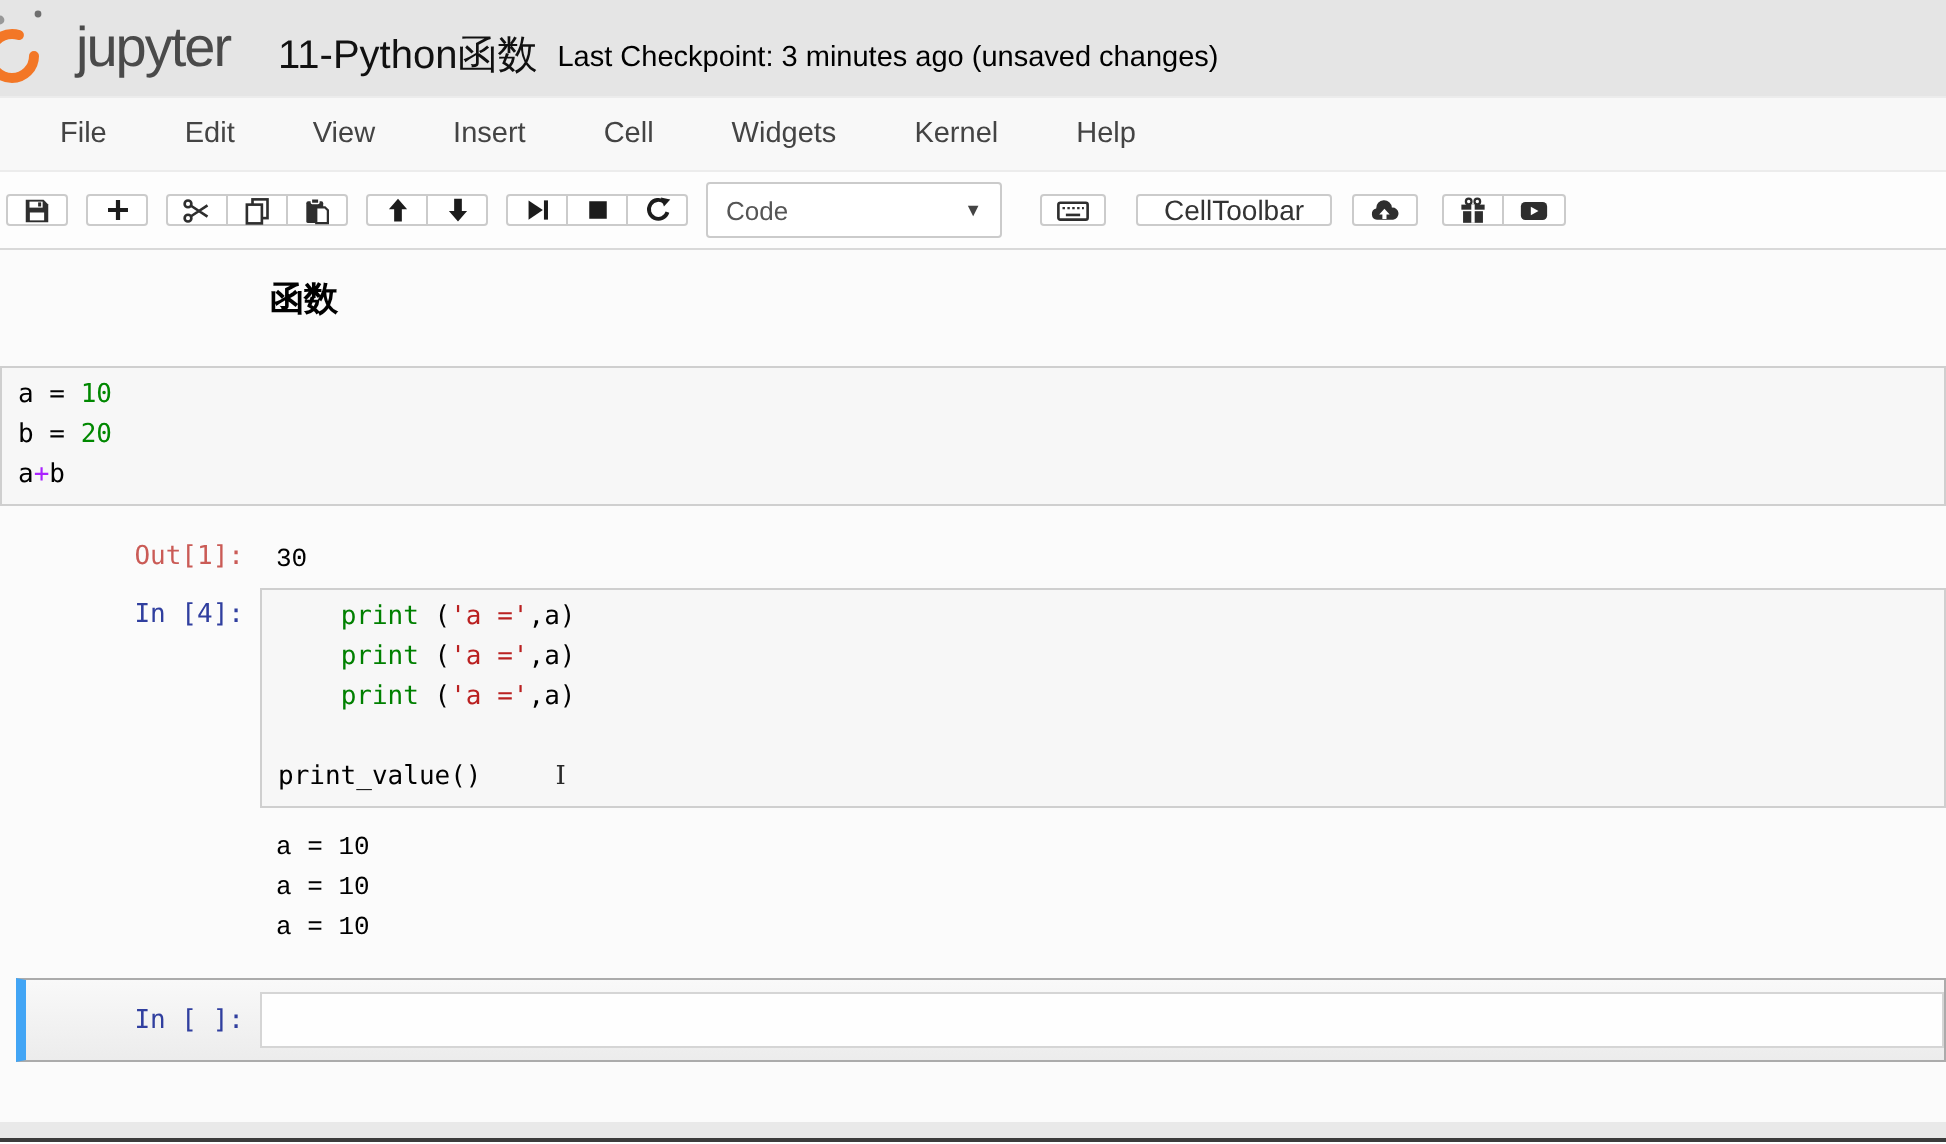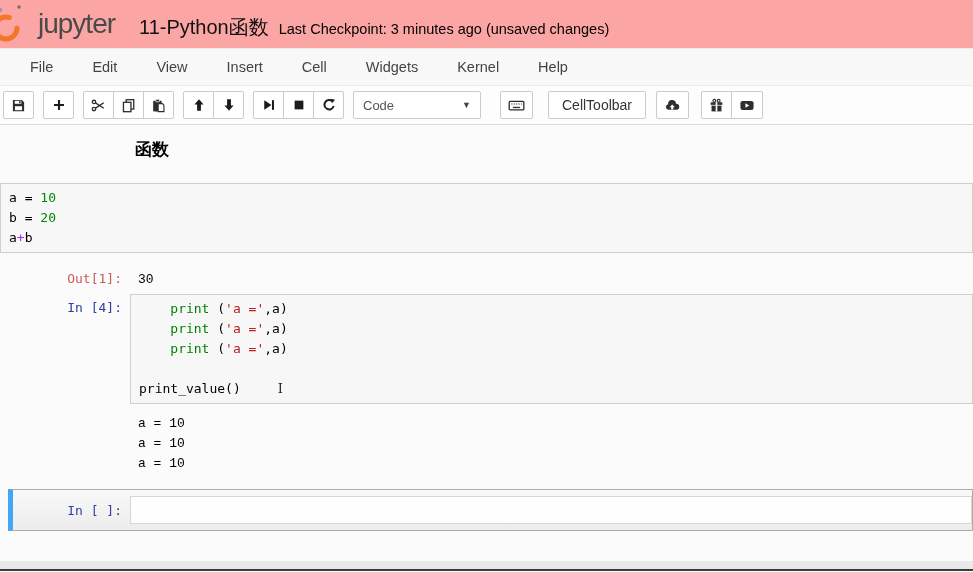--- a/index.html
+++ b/index.html
@@ -4,47 +4,47 @@
 <style>
   * { box-sizing: border-box; }
   html,body { margin:0; padding:0; }
   body {
     width:973px; height:572px; overflow:hidden; position:relative;
     background:#fff; font-family:"Liberation Sans", sans-serif;
     -webkit-font-smoothing:antialiased;
   }
 
   
-  .nb-header { height:48px; display:flex; align-items:center; background:#fca5a5; white-space:nowrap; }
+  .nb-header { height:48px; display:flex; align-items:center; background:#e5e5e5; white-space:nowrap; }
   .logo { display:flex; align-items:center; margin-left:-8px; cursor:pointer; }
   .logo-text { font-size:28px; color:#4a4a4a; letter-spacing:-1px; margin-left:0px; font-weight:normal; }
   .nb-title { font-size:20px; color:#111; margin-left:24px; margin-top:6px; cursor:pointer; }
   .nb-checkpoint { font-size:14.5px; color:#000; margin-left:10px; margin-top:9px; }
 
   
   .menubar {
     height:38px; background:#f8f8f8; border-top:1px solid #ececec; border-bottom:1px solid #ececec;
     display:flex; align-items:center; padding-left:17px;
   }
   .menu-item { font-size:14.5px; color:#444; padding:9px 13px; margin-right:13px; cursor:pointer; }
 
   
   .toolbar { height:39px; background:#fdfdfd; display:flex; align-items:center; padding-left:3px; border-bottom:1px solid #d9d9d9; }
   .btn-group { display:flex; margin-right:9px; }
   .tbtn {
-    height:28px; min-width:31px; background:#fff; border:1px solid #cbcbcb;
+    height:16px; min-width:31px; background:#fff; border:1px solid #cbcbcb;
     display:flex; align-items:center; justify-content:center; padding:0 7px;
     margin-right:-1px; cursor:pointer;
   }
   .btn-group .tbtn:first-child { border-radius:2px 0 0 2px; }
   .btn-group .tbtn:last-child { border-radius:0 2px 2px 0; margin-right:0; }
   .btn-group .tbtn:only-child { border-radius:2px; }
   .tbtn svg { display:block; }
   .cell-type-select {
-    width:128px; height:28px; background:#fff; border:1px solid #cbcbcb; border-radius:2px;
+    width:148px; height:28px; background:#fff; border:1px solid #cbcbcb; border-radius:2px;
     display:flex; align-items:center; justify-content:space-between;
     font-size:13px; color:#555; padding:0 9px; cursor:pointer;
   }
   .caret { font-size:9px; color:#444; }
   .tbtn.text-btn { font-size:14px; color:#333; padding:0 13px; }
 
   
   .notebook { background:#fbfbfb; height:446px; position:relative; font-size:13px; }
   .mono { font-family:Liberation Mono, monospace; }
 

